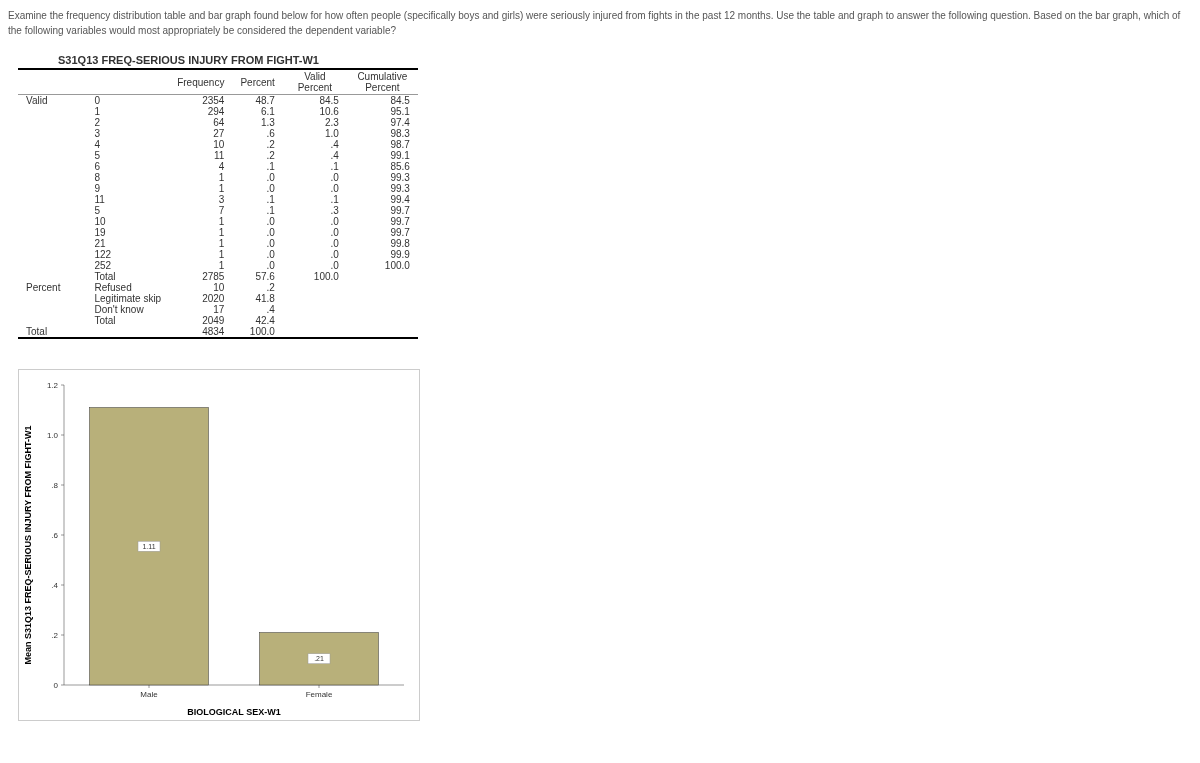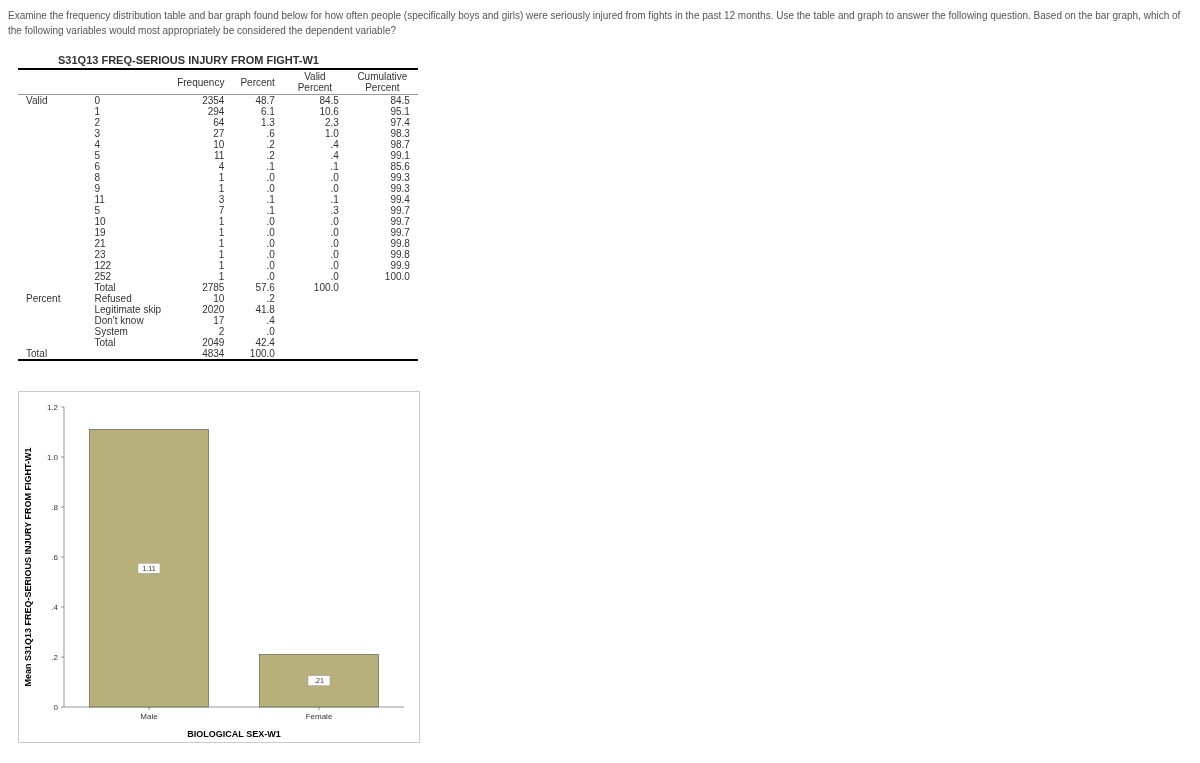--- a/index.html
+++ b/index.html
@@ -220,28 +220,20 @@
       <tr>
         <td class="label-col"></td>
         <td class="cat-col">21</td>
         <td>1</td>
         <td>.0</td>
         <td>.0</td>
         <td>99.8</td>
       </tr>
       <tr>
         <td class="label-col"></td>
-        <td class="cat-col">23</td>
-        <td>1</td>
-        <td>.0</td>
-        <td>.0</td>
-        <td>99.8</td>
-      </tr>
-      <tr>
-        <td class="label-col"></td>
         <td class="cat-col">122</td>
         <td>1</td>
         <td>.0</td>
         <td>.0</td>
         <td>99.9</td>
       </tr>
       <tr>
         <td class="label-col"></td>
         <td class="cat-col">252</td>
         <td>1</td>
@@ -271,28 +263,20 @@
         <td>2020</td>
         <td>41.8</td>
         <td></td>
         <td></td>
       </tr>
       <tr>
         <td class="label-col"></td>
         <td class="cat-col">Don't know</td>
         <td>17</td>
         <td>.4</td>
-        <td></td>
-        <td></td>
-      </tr>
-      <tr>
-        <td class="label-col"></td>
-        <td class="cat-col">System</td>
-        <td>2</td>
-        <td>.0</td>
         <td></td>
         <td></td>
       </tr>
       <tr>
         <td class="label-col"></td>
         <td class="cat-col">Total</td>
         <td>2049</td>
         <td>42.4</td>
         <td></td>
         <td></td>

